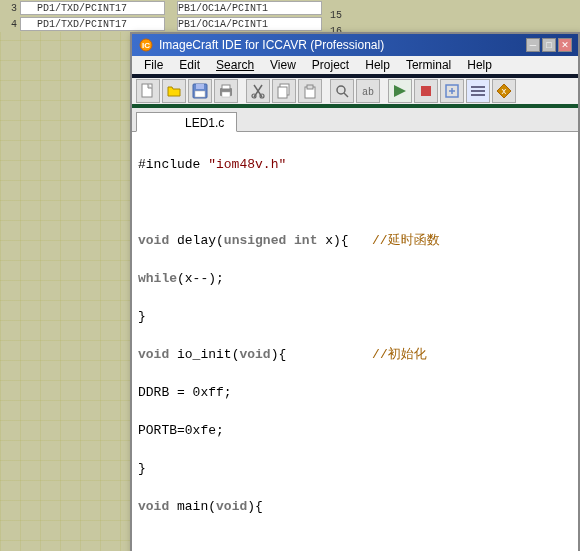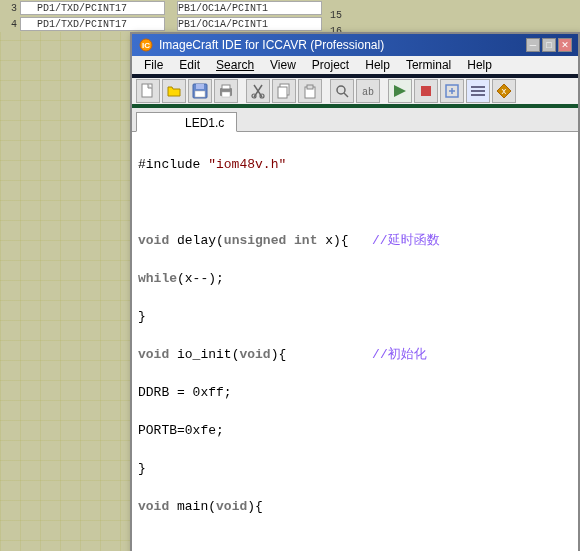--- a/index.html
+++ b/index.html
@@ -216,21 +216,21 @@
       font-size: 13px;
       line-height: 19px;
       white-space: pre;
       overflow: hidden;
     }
     .code-line {
       height: 19px;
       line-height: 19px;
     }
     .kw { color: #737373; font-weight: bold; }
-    .comment { color: #8b5cf6; }
+    .comment { color: #a16207; }
     .normal { color: #000; }
     .include-str { color: #800000; }
   </style>
 </head>
 <body>
 
 <div class="bg-grid"></div>
 
 <div class="top-data-area">
   <div class="top-data-row">

